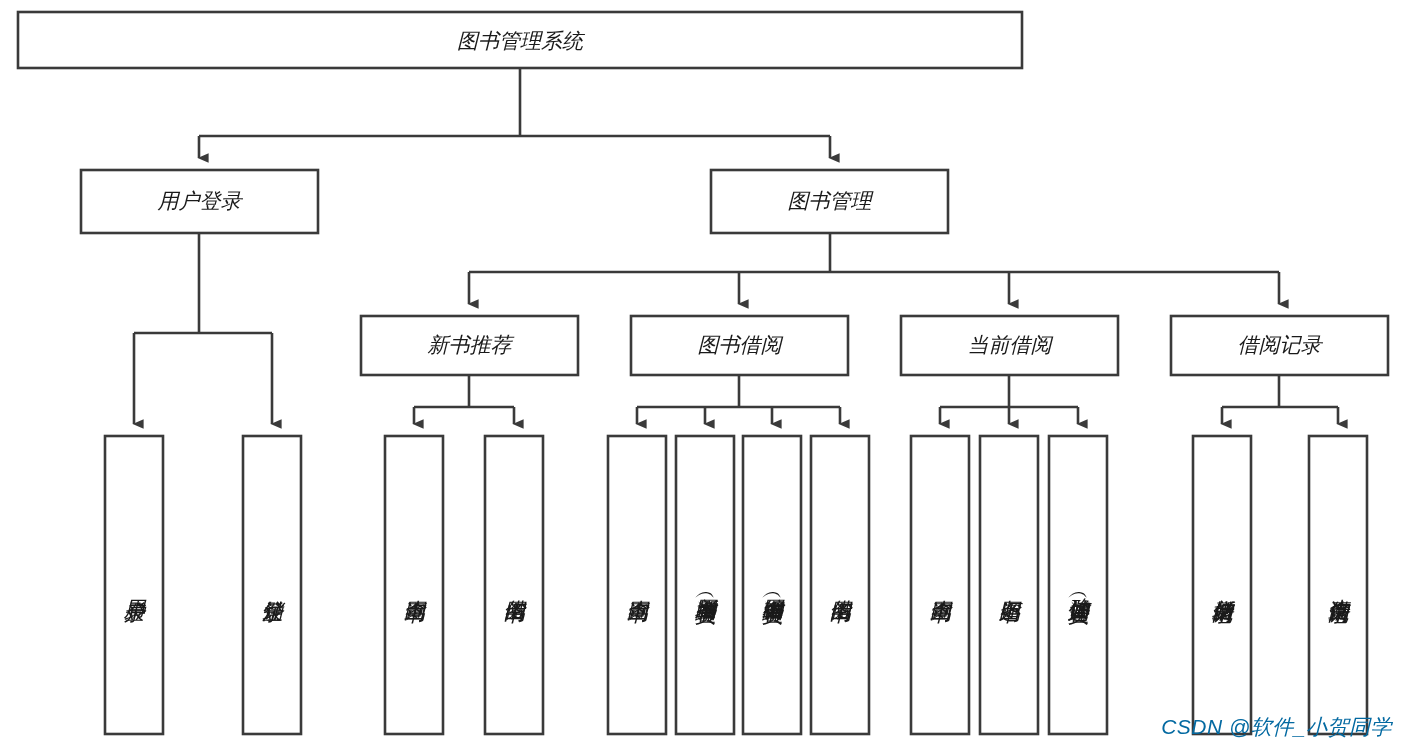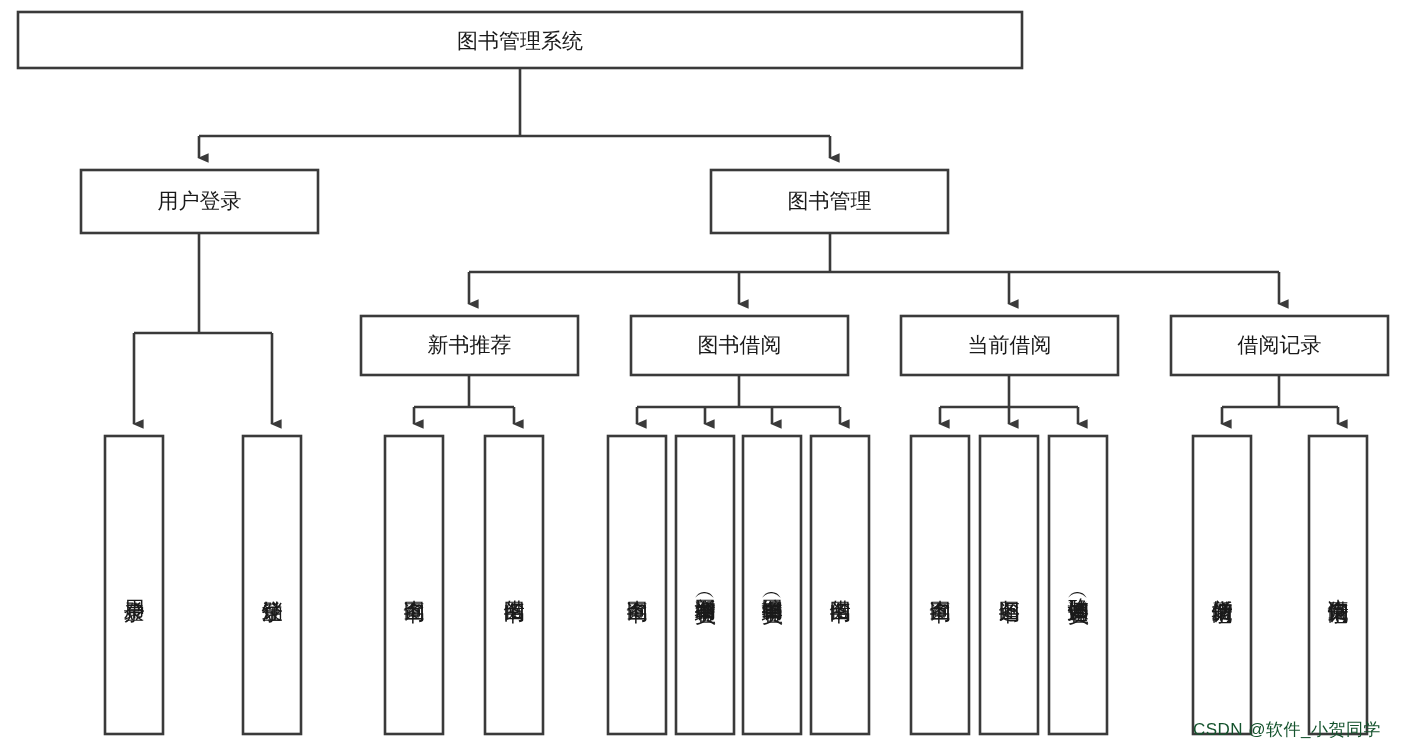--- a/index.html
+++ b/index.html
@@ -11,20 +11,21 @@
     width: 1405px;
     height: 747px;
     font-family: "Liberation Sans", "DejaVu Sans", sans-serif;
     overflow: hidden;
     position: relative;
   }
   #diagram-root {
     position: relative;
     width: 1405px;
     height: 747px;
+    font-style: italic;
   }
   svg#flow {
     position: absolute;
     left: 0;
     top: 0;
     width: 1405px;
     height: 747px;
   }
   .node-box {
     fill: #ffffff;
@@ -59,25 +60,25 @@
     text-orientation: upright;
     letter-spacing: 1px;
     display: flex;
     align-items: center;
     justify-content: center;
     text-align: center;
     pointer-events: none;
   }
   #watermark {
     position: absolute;
-    right: 24px;
+    right: 13px;
     bottom: 6px;
     font-family: "Liberation Sans", "DejaVu Sans", sans-serif;
-    font-size: 17px;
-    color: #14532d;
+    font-size: 21px;
+    color: #0369a1;
     letter-spacing: 0.5px;
     white-space: nowrap;
   }
 </style>
 </head>
 <body>
 
 <div id="diagram-root">
 
   <svg id="flow" viewBox="0 0 1405 747">

